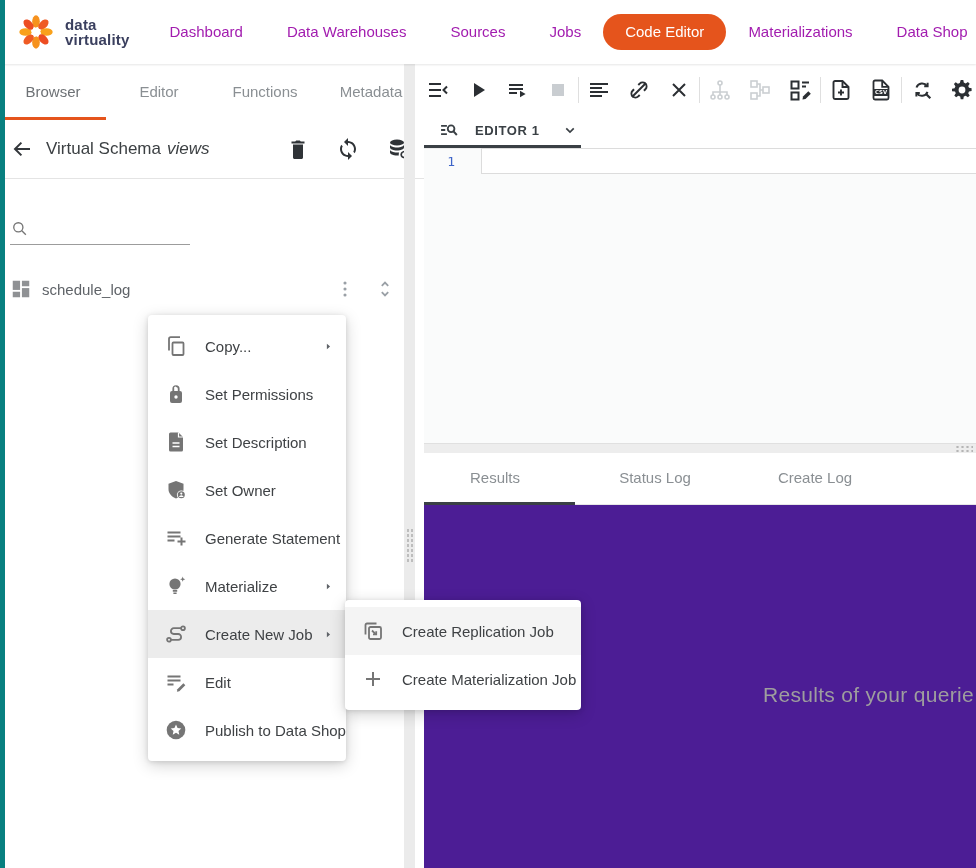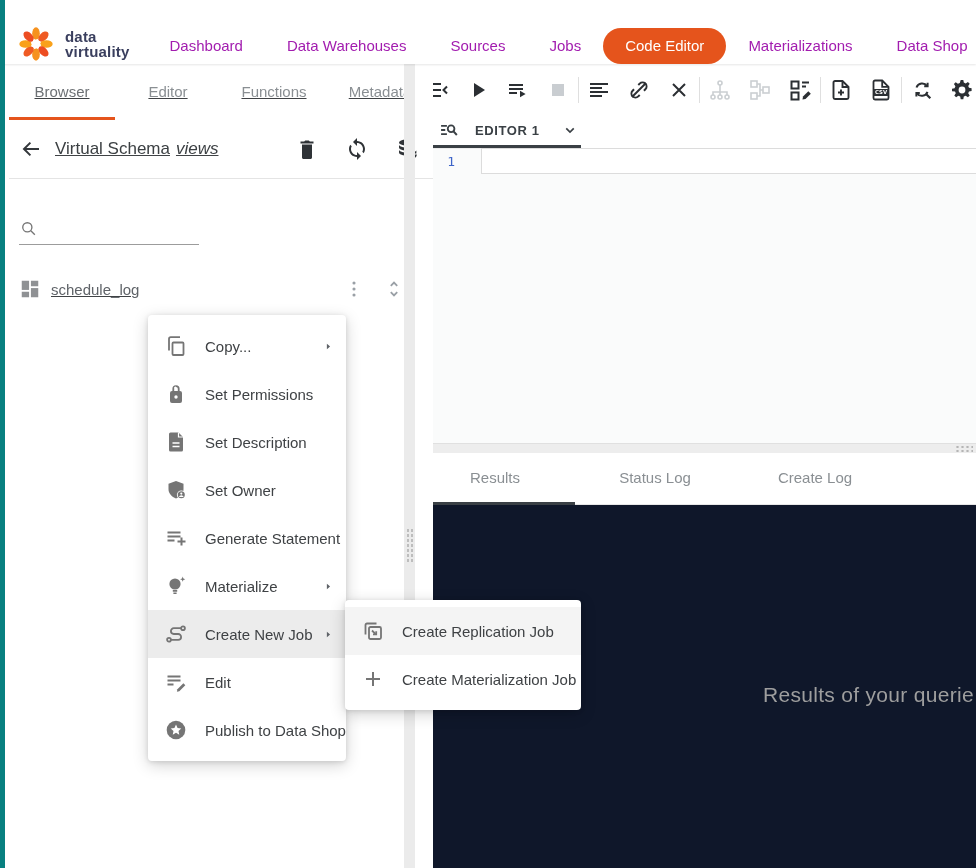--- a/index.html
+++ b/index.html
@@ -11,37 +11,37 @@
     color: #3f4245;
   }
   svg { display:block; }
   .i24 { width:24px; height:24px; flex:none; }
   .i22 { width:22px; height:22px; flex:none; }
   .i20 { width:20px; height:20px; flex:none; }
 
   
   .navbar {
     position:absolute; top:0; left:0; right:0; height:64px;
-    background:#fff; display:flex; align-items:flex-end; z-index:6;
+    background:#fff; display:flex; align-items:center; z-index:6;
     box-shadow:0 1px 2px rgba(0,0,0,.10);
   }
   .brand { display:flex; align-items:center; gap:9px; margin-left:16px; width:128px; cursor:pointer; }
   .brand-text { font-size:15px; line-height:15px; color:#3a3f5e; font-weight:700; letter-spacing:.2px; }
   .nav-links { display:flex; align-items:center; margin-left:18px; }
   .nav-link {
     color:#a21caf; font-size:15px; padding:0 22px; height:36px; line-height:36px;
     border-radius:18px; cursor:pointer; white-space:nowrap;
   }
   .nav-link.active { background:#e5541c; color:#fff; }
 
   
   .teal-edge { position:absolute; left:0; top:0; width:5px; height:868px; background:#088080; z-index:30; }
 
   
-  .sidebar { position:absolute; top:64px; left:9px; width:424px; bottom:0; background:#fff; z-index:2;text-decoration:underline; }
+  .sidebar { position:absolute; top:64px; left:0; width:424px; bottom:0; background:#fff; z-index:2; }
   .sidebar-tabs { display:flex; height:56px; align-items:stretch; }
   .side-tab { flex:1; text-align:center; color:#8a8f93; font-size:15px; line-height:56px; position:relative; cursor:pointer; }
   .side-tab.active { color:#6d7175; }
   .side-tab.active::after { content:""; position:absolute; left:0; right:0; bottom:0; height:3px; background:#e5541c; }
   .schema-header { height:59px; display:flex; align-items:center; border-bottom:1px solid #e4e4e4; padding:0 14px 0 10px; color:#33373b; }
   .schema-title { font-size:17px; color:#3c4043; margin-left:12px; white-space:nowrap; }
   .schema-subtitle { font-style:italic; margin-left:6px; }
   .header-actions { margin-left:auto; display:flex; gap:26px; color:#2f3337; }
   .icon-btn { cursor:pointer; background:none; border:none; color:inherit; padding:0; display:flex; align-items:center; }
   .search-row { margin:40px 0 0 10px; width:180px; border-bottom:1px solid #9c9c9c; display:flex; align-items:flex-end; padding-bottom:5px; gap:6px; color:#757575; }
@@ -79,21 +79,21 @@
   .h-divider { height:10px; background:#ededed; border-top:1px solid #e0e0e0; position:relative; cursor:row-resize; }
   .h-grip {
     position:absolute; right:3px; top:1px; width:18px; height:7px;
     background-image: radial-gradient(#b5b5b5 1.1px, transparent 1.3px);
     background-size:5px 4px;
   }
 
   .results-tabs { height:52px; display:flex; background:#fff; border-bottom:1px solid #e7e7e7; }
   .res-tab { width:160px; text-align:center; line-height:49px; color:#8a8f93; font-size:15px; position:relative; cursor:pointer; }
   .res-tab.active::after { content:""; position:absolute; left:0; right:0; bottom:-1px; height:3px; background:#3a4045; }
-  .results-body { position:relative; height:363px; background:#0f172a; overflow:hidden;text-decoration:underline; }
+  .results-body { position:relative; height:363px; background:#4c1d95; overflow:hidden;text-decoration:underline; }
   .empty-msg { position:absolute; left:348px; top:178px; font-size:21px; color:#9e9e9e; white-space:nowrap; letter-spacing:.3px; }
 
   
   .menu-card {
     position:absolute; background:#fff; border-radius:4px; padding:7px 0;
     box-shadow:0 4px 16px rgba(0,0,0,.18), 0 1px 5px rgba(0,0,0,.12);
   }
   .context-menu { left:148px; top:315px; width:198px; z-index:20; }
   .submenu { left:345px; top:600px; width:236px; z-index:21; }
   .menu-item { height:48px; display:flex; align-items:center; padding:0 12px 0 16px; cursor:pointer; color:#757575; }

